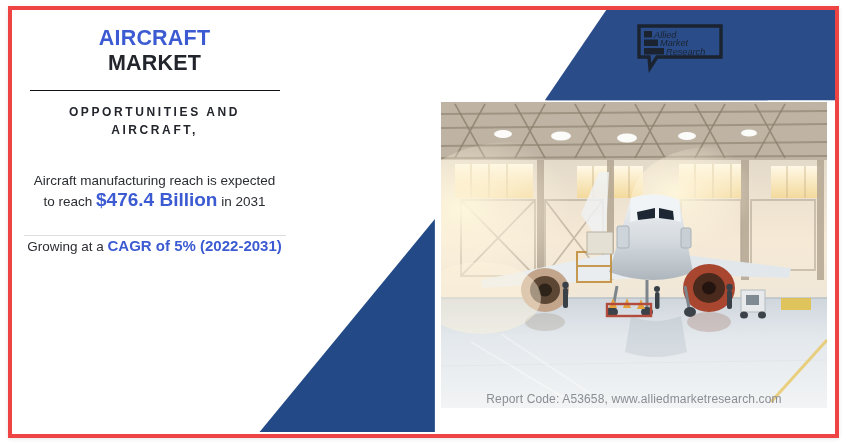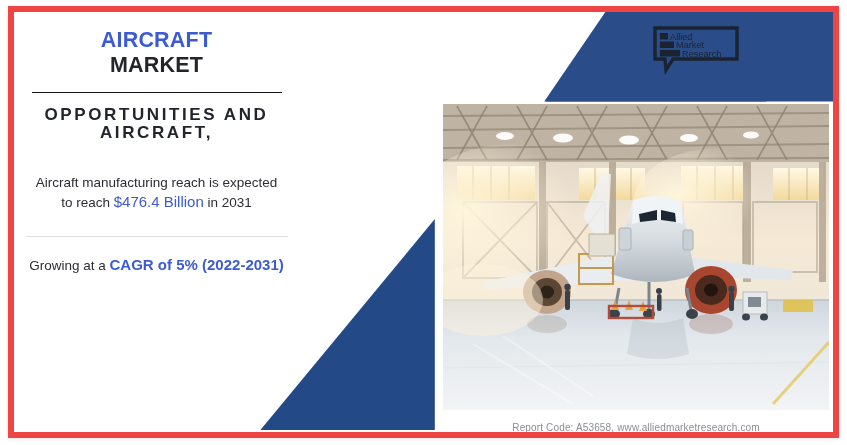--- a/index.html
+++ b/index.html
@@ -14,21 +14,21 @@
     overflow: hidden;
   }
 
   .card {
     position: absolute;
     left: 8px;
     top: 6px;
     width: 831px;
     height: 432px;
     background: #ffffff;
-    border: 6px solid #ef4444;
+    border: 4px solid #ef4444;
     box-shadow: 0 1px 4px rgba(0,0,0,0.10);
     overflow: hidden;
     box-sizing: border-box;
   }
 
   
   .band-top {
     position: absolute;
     left: 0;
     top: 0;
@@ -71,92 +71,92 @@
   .rule-dark {
     width: 250px;
     height: 0;
     border-top: 1.6px solid #111318;
     margin: 14px auto 0 auto;
   }
 
   .subtitle {
     margin-top: 13px;
     text-align: center;
-    font-size: 17px;
+    font-size: 12px;
     font-weight: bold;
     color: #23252c;
     letter-spacing: 2.6px;
     line-height: 17.5px;
     padding: 0 10px;
   }
 
   .stat-1 {
     margin-top: 32px;
     text-align: center;
     font-size: 13.5px;
     color: #2b2d33;
     line-height: 19px;
     padding: 0 18px;
   }
   .stat-1 .hl {
     color: #3c5bd2;
-    font-weight: normal;
-    font-size: 15px;
+    font-weight: bold;
+    font-size: 19px;
   }
 
   .rule-light {
     width: 262px;
     height: 0;
     border-top: 1px solid #dedede;
     margin: 24px auto 0 auto;
   }
 
   .stat-2 {
-    margin-top: 18px;
     text-align: center;
     font-size: 13.5px;
     color: #2b2d33;
     line-height: 19px;
     padding: 0 14px;
   }
   .stat-2 .hl {
     color: #3c5bd2;
     font-weight: bold;
     font-size: 15px;
   }
 
   
   .logo {
     position: absolute;
-    left: 639px;
+    left: 625px;
     top: 14px;
     width: 86px;
     height: 50px;
+    font-style: italic;
   }
 
   
   .photo {
     position: absolute;
     left: 429px;
     top: 92px;
     width: 386px;
     height: 306px;
     overflow: hidden;
     background: #cfd4d8;
   }
   .photo svg { display: block; }
 
   
   .footer {
     position: absolute;
     left: 429px;
-    top: 410px;
+    top: 382px;
     width: 386px;
     text-align: center;
-    font-size: 10px;
+    font-size: 12px;
     color: #8a8d93;
     letter-spacing: 0.15px;
   }
 </style>
 </head>
 <body>
 
 <div class="card">
 
   <svg class="band-top" viewBox="0 0 831 432" preserveAspectRatio="none">

